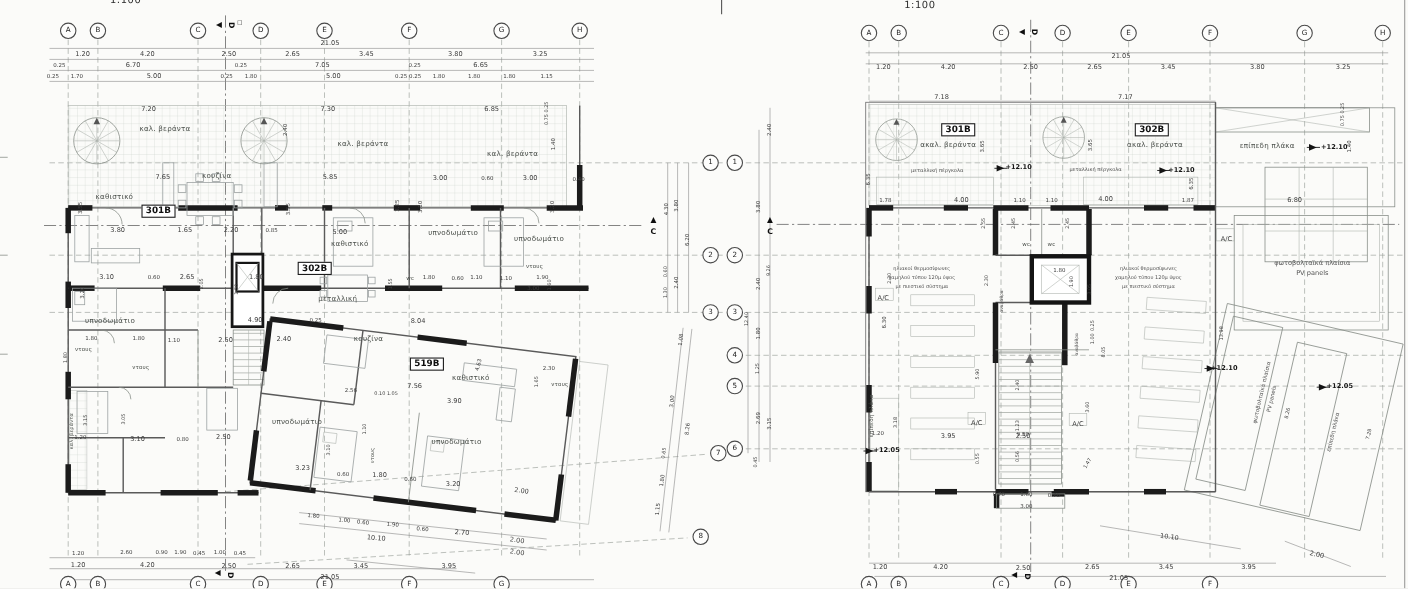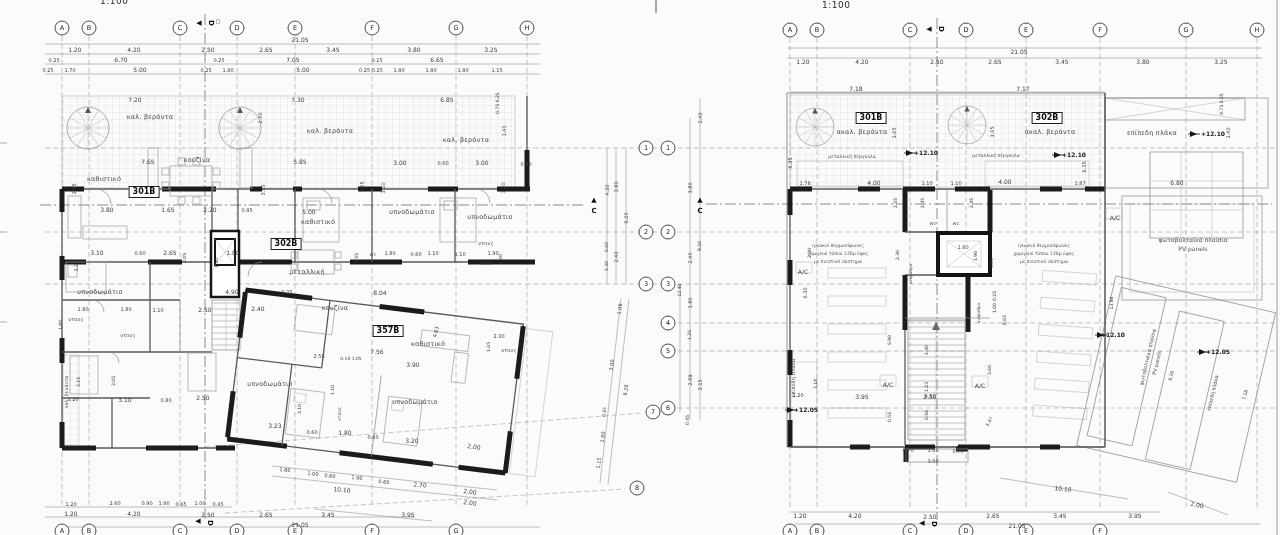--- a/index.html
+++ b/index.html
@@ -516,21 +516,21 @@
       <span class="ann k-dim" style="left: 287px; top: 292px; transform: translate(-50%, -50%); font-size: 5px;">0.25</span>
       <span class="ann k-dim" style="left: 83px; top: 309px; transform: translate(-50%, -50%); font-size: 5px;">1.80</span>
       <span class="ann k-dim" style="left: 126px; top: 309px; transform: translate(-50%, -50%); font-size: 5px;">1.80</span>
       <span class="ann k-dim" style="left: 158px; top: 310px; transform: translate(-50%, -50%); font-size: 5px;">1.10</span>
       <span class="ann k-dim" style="left: 205px; top: 310px; transform: translate(-50%, -50%);">2.50</span>
       <span class="ann k-dim" style="left: 258px; top: 309px; transform: translate(-50%, -50%);">2.40</span>
       <span class="ann k-room" style="left: 76px; top: 319px; transform: translate(-50%, -50%); font-size: 5px;">ντους</span>
       <span class="ann k-dim" style="left: 61px; top: 325px; transform: translate(-50%, -50%) rotate(-90deg); font-size: 4.5px;">1.80</span>
       <span class="ann k-room" style="left: 128px; top: 335px; transform: translate(-50%, -50%); font-size: 5px;">ντους</span>
       <span class="ann k-dim" style="left: 380px; top: 293px; transform: translate(-50%, -50%);">8.04</span>
-      <span class="ann k-unit" style="left: 388px; top: 331px; transform: translate(-50%, -50%);">357B</span>
+      <span class="ann k-unit" style="left: 388px; top: 331px; transform: translate(-50%, -50%);">519B</span>
       <span class="ann k-room" style="left: 335px; top: 308px; transform: translate(-50%, -50%);">κουζίνα</span>
       <span class="ann k-room" style="left: 428px; top: 344px; transform: translate(-50%, -50%);">καθιστικό</span>
       <span class="ann k-dim" style="left: 499px; top: 336px; transform: translate(-50%, -50%); font-size: 5px;">2.30</span>
       <span class="ann k-room" style="left: 509px; top: 350px; transform: translate(-50%, -50%); font-size: 5px;">ντους</span>
       <span class="ann k-dim" style="left: 489px; top: 347px; transform: translate(-50%, -50%) rotate(-90deg); font-size: 4.5px;">1.65</span>
       <span class="ann k-dim" style="left: 319px; top: 356px; transform: translate(-50%, -50%); font-size: 5px;">2.56</span>
       <span class="ann k-dim" style="left: 351px; top: 359px; transform: translate(-50%, -50%); font-size: 4.5px;">0.10 1.05</span>
       <span class="ann k-dim" style="left: 377px; top: 352px; transform: translate(-50%, -50%);">7.56</span>
       <span class="ann k-dim" style="left: 413px; top: 365px; transform: translate(-50%, -50%);">3.90</span>
       <span class="ann k-dim" style="left: 436px; top: 332px; transform: translate(-50%, -50%) rotate(-75deg); font-size: 5px;">4.63</span>

